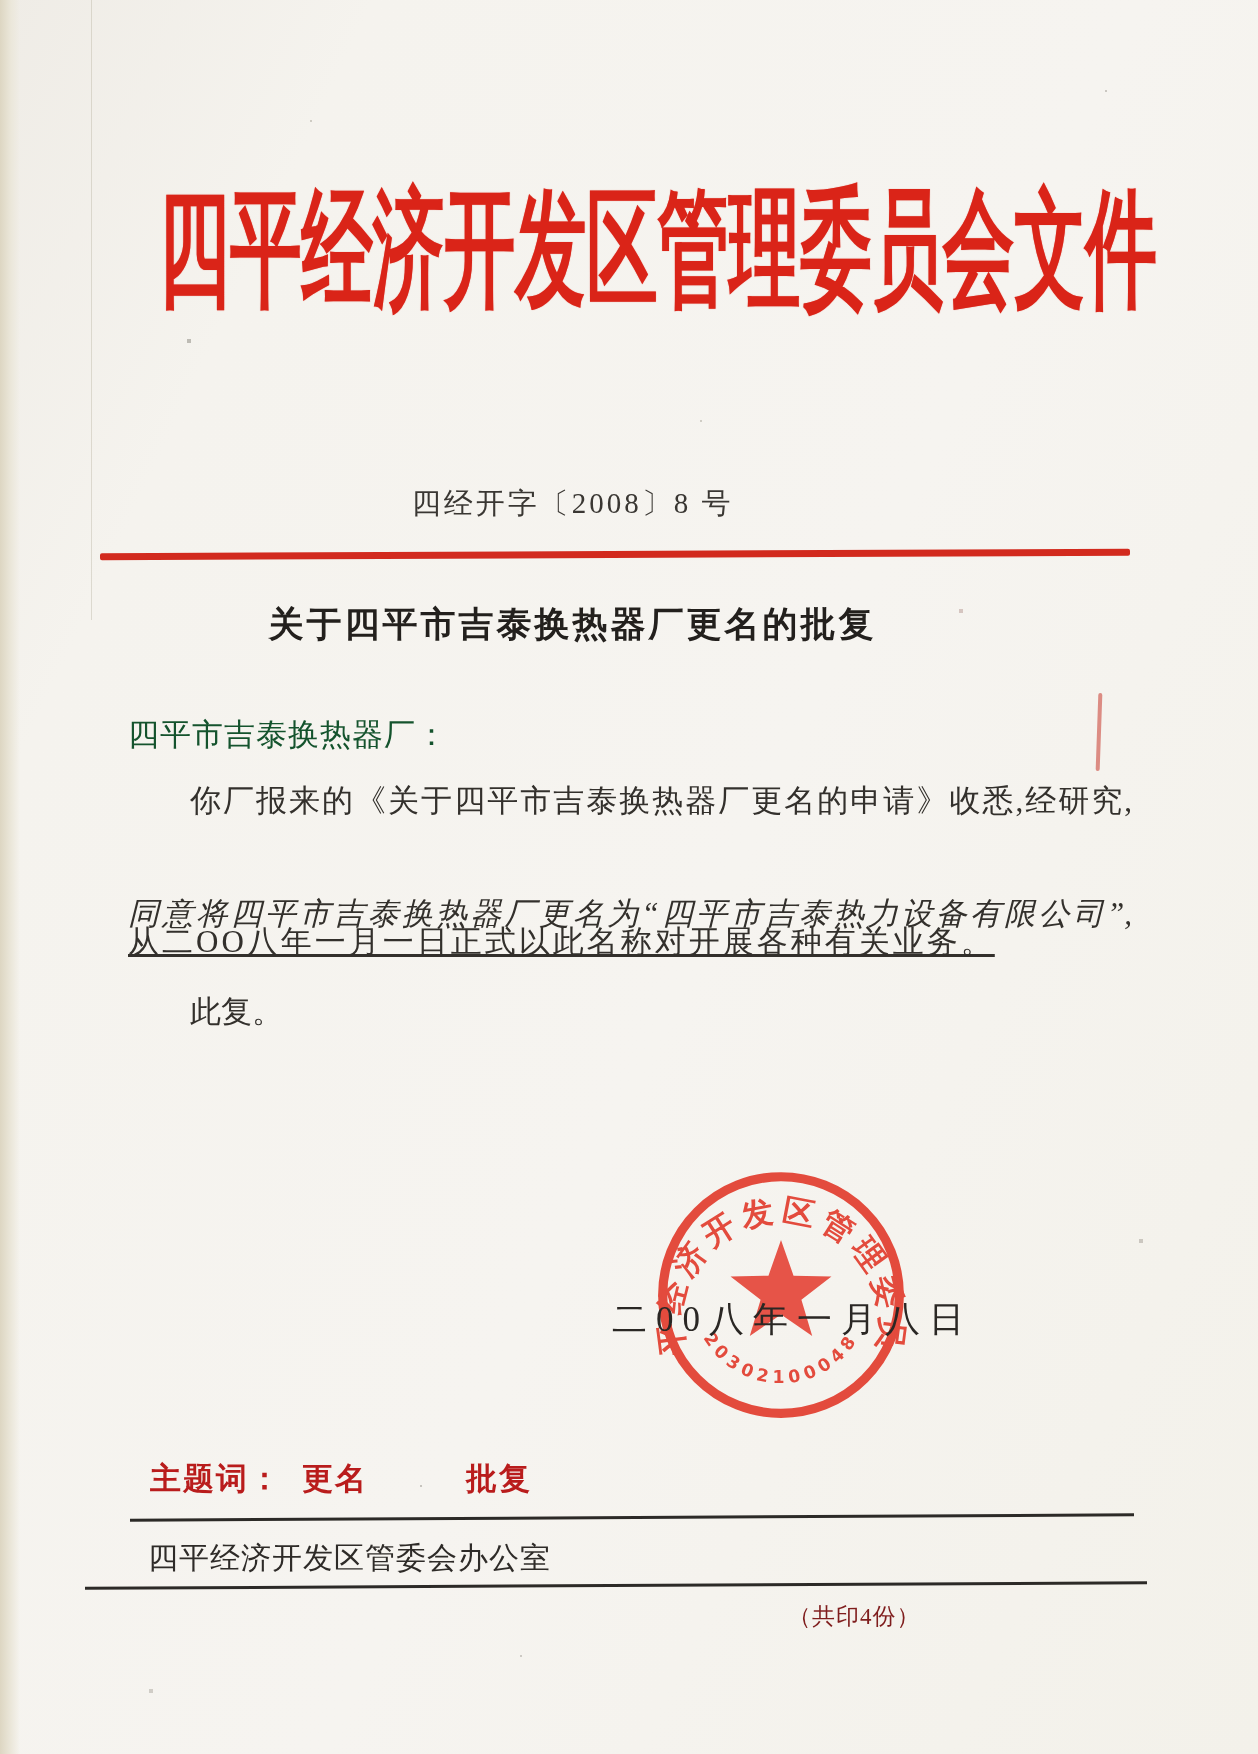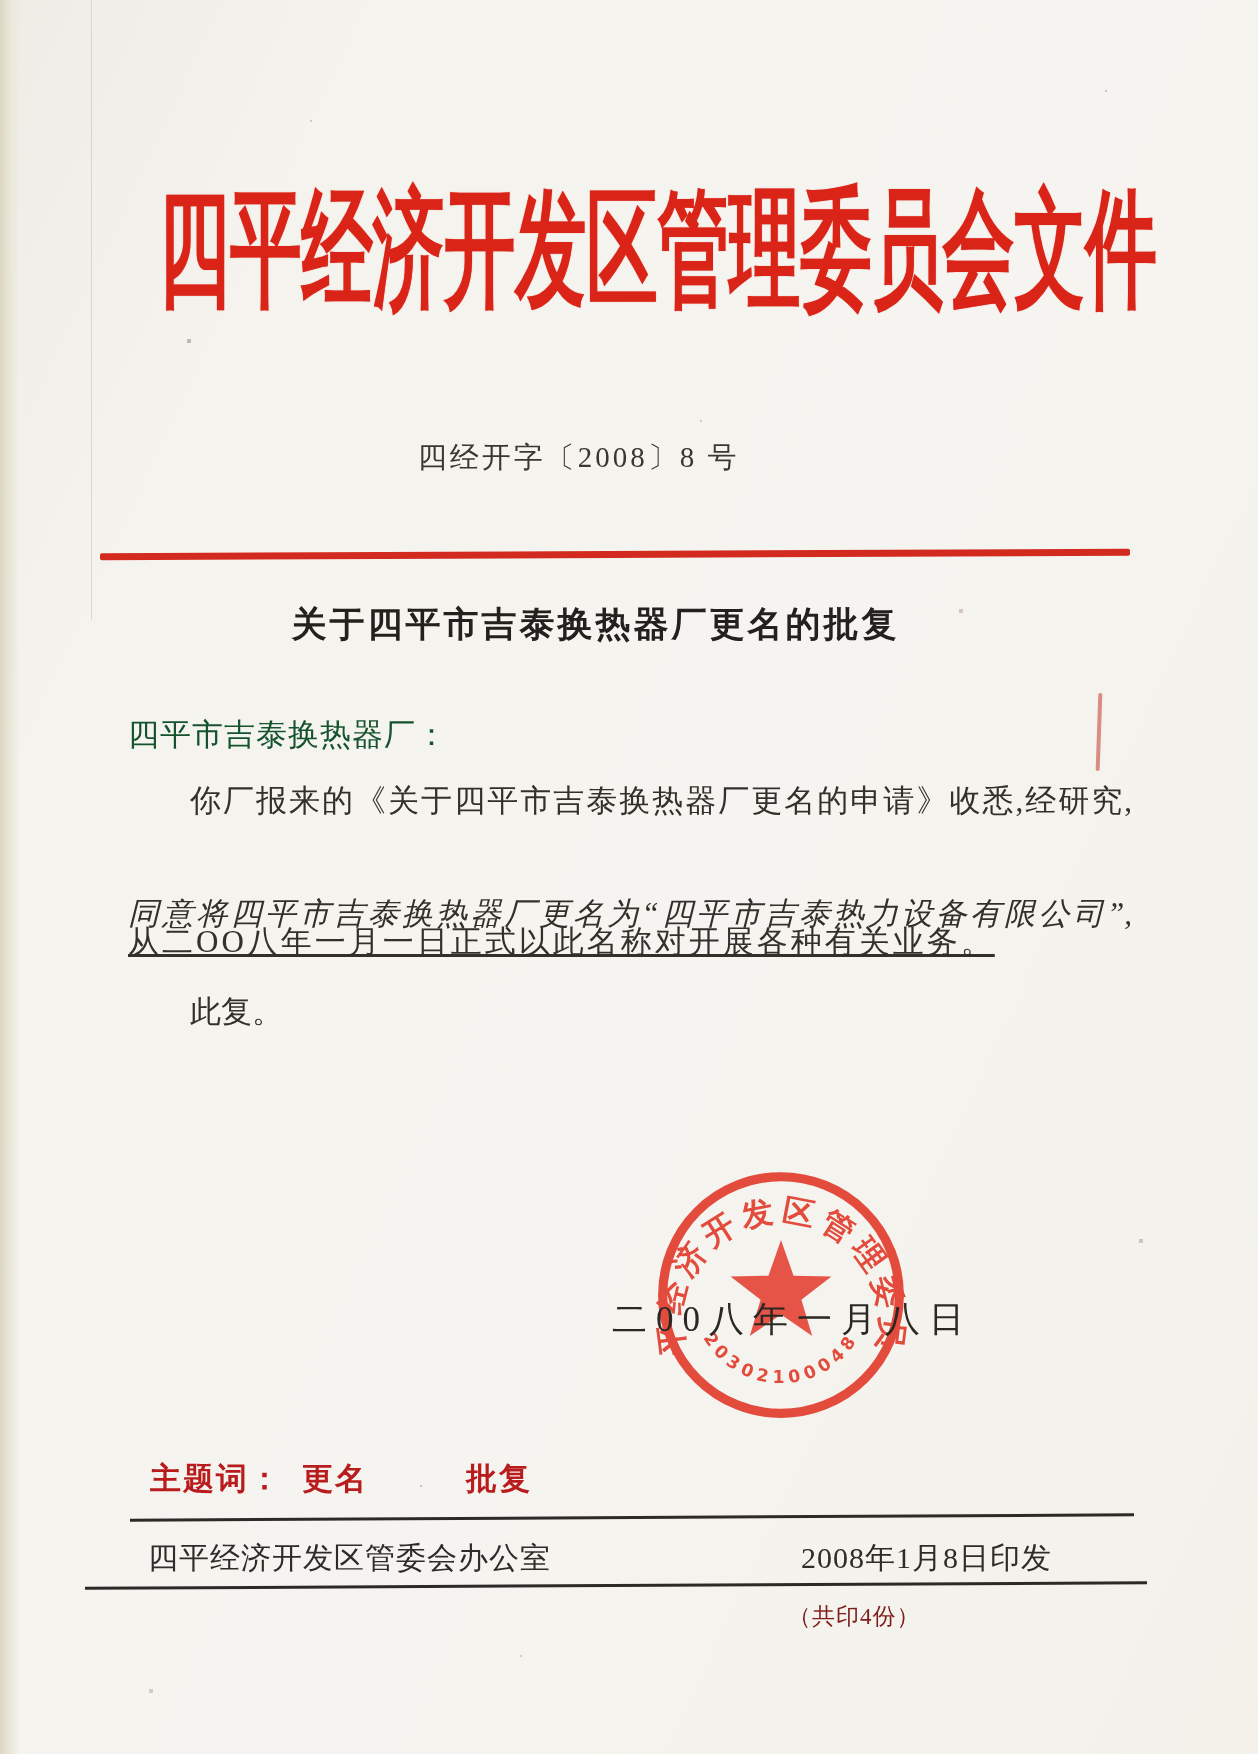--- a/index.html
+++ b/index.html
@@ -39,29 +39,29 @@
     top: 176px;
     color: #da2418;
     font-weight: bold;
     font-size: 99px;
     white-space: nowrap;
     transform: scale(0.72, 1.3) translateX(-2px);
     transform-origin: 50% 30%;
     letter-spacing: 0px;
     text-shadow: 0 0 1px rgba(218,36,24,.6);
   }
-  .doc-number { top: 438px; font-size: 29px; letter-spacing: 3px; color: #3a3733; margin-left: 6px; }
+  .doc-number { top: 484px; font-size: 29px; letter-spacing: 3px; color: #3a3733; }
   .red-rule {
     position: absolute; left: 100px; top: 551px; width: 1030px; height: 7px;
     background: #d22a1e; transform: rotate(-0.25deg); border-radius: 2px;
   }
   .doc-title {
     top: 601px; font-size: 35px; font-weight: bold;
     font-family: "Liberation Sans", sans-serif;
-    letter-spacing: 3px; color: #23201d; padding-left: 23px;
+    letter-spacing: 3px; color: #23201d;
   }
   .body-text { position: absolute; left: 128px; width: 1004px; font-size: 31px; color: #14532d; }
   .salutation { top: 714px; letter-spacing: 1px; }
   .bline { position: absolute; left: 128px; width: 1004px; font-size: 31px; color: #33302c; }
   .justify { text-align: justify; text-align-last: justify; }
   .indent { text-indent: 2em; }
   .l1 { top: 780px; }
   .l2 { top: 893px; font-style: italic; }
   .l3 { top: 921px; letter-spacing: 3px; text-decoration: underline; }
   .l4 { top: 991px; }
@@ -145,18 +145,17 @@
 <div class="keywords-row">
   <span>主题词：</span>
   <span class="term1">更名</span>
   <span class="term2">批复</span>
 </div>
 
 <div class="hrule1"></div>
 
 <div class="footer-row">
   <span class="footer-office">四平经济开发区管委会办公室</span>
-  <span class="footer-date">2008年1月8日印发</span>
 </div>
 
 <div class="hrule2"></div>
 
 <div class="copies-note">（共印4份）</div>
 
 </body></html>

